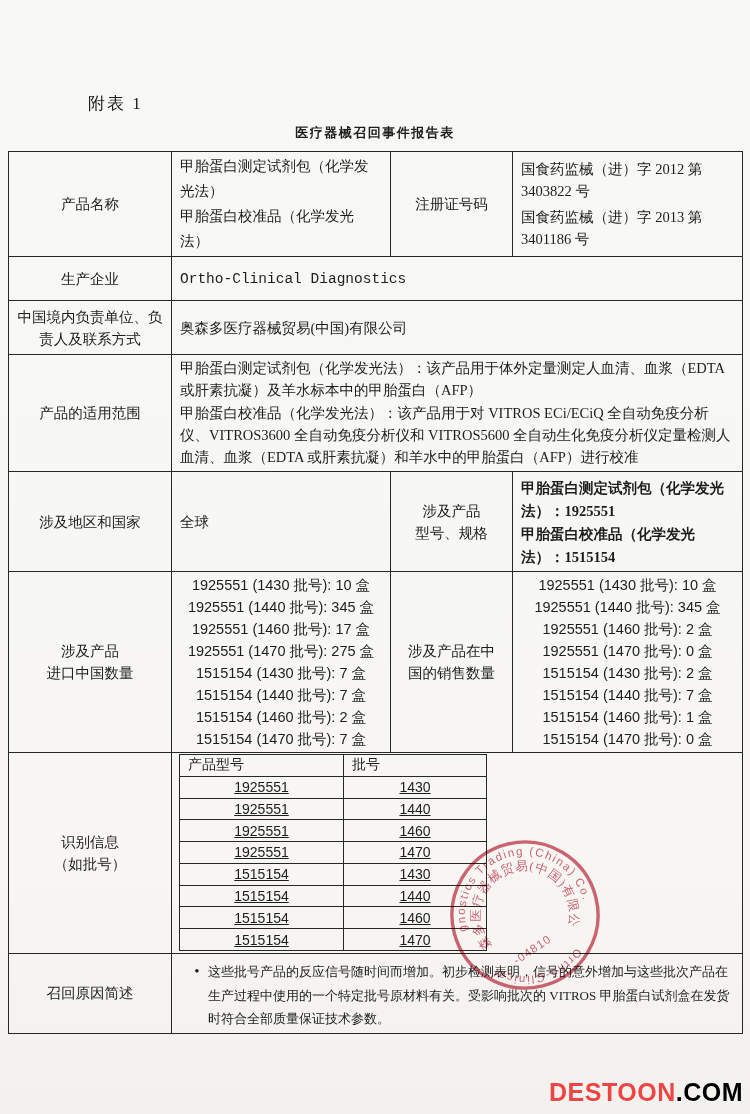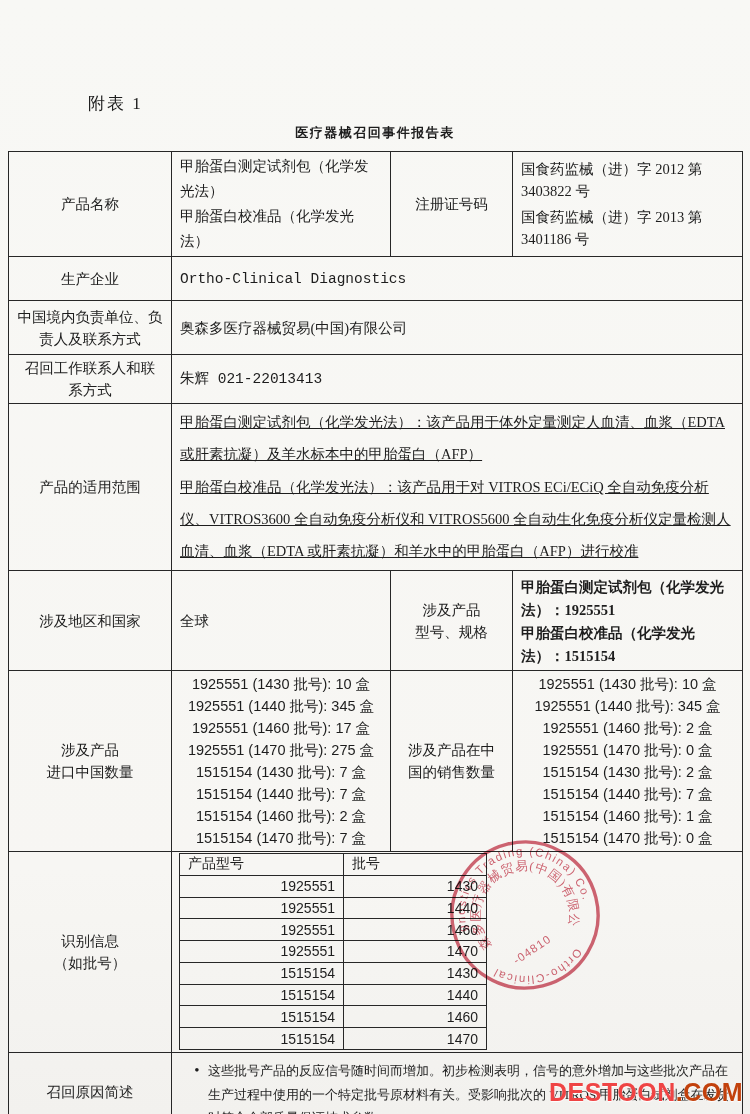--- a/index.html
+++ b/index.html
@@ -18,47 +18,47 @@
   table.main td{border:1.6px solid #272727;padding:2px 8px;vertical-align:middle;
     font-size:14.5px;line-height:22px;overflow:hidden;}
   td.lbl{text-align:center;padding:2px 5px;}
   td.val{padding:4px 10px;}
   td.top{vertical-align:top;}
   .mono{font-family:"Liberation Mono","DejaVu Sans Mono",monospace;font-size:14.5px;}
   .numlist{font-family:"Liberation Sans","DejaVu Sans",sans-serif;font-size:14px;
     line-height:21.4px;padding-top:2px;text-align:center;}
   .pn-line{line-height:25px;}
   .reg-line{margin:4px 0;line-height:22px;}
-  .para{margin:0 0 1px 0;line-height:32px;text-decoration:underline;}
+  .para{margin:0 0 1px 0;line-height:22px;}
   .scope-cell{padding:5px 12px 4px 12px;}
 
   
   td.id-cell{padding:0;vertical-align:top;}
   table.inner{border-collapse:collapse;table-layout:fixed;width:307px;height:197px;
     margin:-1px 0 0 -1px;}
   table.inner td{border:1.5px solid #272727;height:20px;padding:0 8px;
     font-size:14px;line-height:20px;}
   table.inner td.ih{text-align:left;font-size:14px;}
-  table.inner td.iv{text-align:right;font-family:"Liberation Sans","DejaVu Sans",sans-serif;}
+  table.inner td.iv{text-align:center;font-family:"Liberation Sans","DejaVu Sans",sans-serif;text-decoration:underline;}
 
   
   .reason-wrap{display:flex;align-items:flex-start;padding:4px 2px 0 6px;}
   .bullet{width:22px;text-align:center;font-size:15px;line-height:23px;flex:0 0 22px;}
   .reason-text{flex:1;line-height:23.5px;font-size:13px;}
 
   
   .stamp{position:absolute;left:418px;top:808px;mix-blend-mode:multiply;opacity:.8;
     pointer-events:none;}
 
   
   .wm{position:absolute;top:1078px;right:7px;
     font-family:"Liberation Sans","DejaVu Sans",sans-serif;font-weight:bold;
     font-size:25px;letter-spacing:.5px;text-shadow:0 1px 1px #ffffff;}
   .wm-brand{color:#ef4444;}
-  .wm-suffix{color:#c2410c;}
+  .wm-suffix{color:#000000;}
 </style>
 </head>
 <body>
 
 <div class="annex">附表 1</div>
 <div class="doc-title">医疗器械召回事件报告表</div>
 
 <table class="main">
   <colgroup>
       <col style="width:163px">
@@ -93,29 +93,20 @@
   <tr style="height:54px">
     <td class="lbl">
       <div>
             <div>中国境内负责单位、负</div>
             <div>责人及联系方式</div>
           </div>
     </td>
     <td class="val" colspan="3">奥森多医疗器械贸易(中国)有限公司</td>
   </tr>
 
-  <tr style="height:45px">
-    <td class="lbl">
-      <div>
-            <div>召回工作联系人和联</div>
-            <div>系方式</div>
-          </div>
-    </td>
-    <td class="val mono" colspan="3">朱辉 021-22013413</td>
-  </tr>
 
   <tr style="height:117px">
     <td class="lbl">产品的适用范围</td>
     <td class="val top scope-cell" colspan="3">
       <div>
             <div class="para">甲胎蛋白测定试剂包（化学发光法）：该产品用于体外定量测定人血清、血浆（EDTA 或肝素抗凝）及羊水标本中的甲胎蛋白（AFP）</div>
             <div class="para">甲胎蛋白校准品（化学发光法）：该产品用于对 VITROS ECi/ECiQ 全自动免疫分析仪、VITROS3600 全自动免疫分析仪和 VITROS5600 全自动生化免疫分析仪定量检测人血清、血浆（EDTA 或肝素抗凝）和羊水中的甲胎蛋白（AFP）进行校准</div>
           </div>
     </td>
   </tr>

